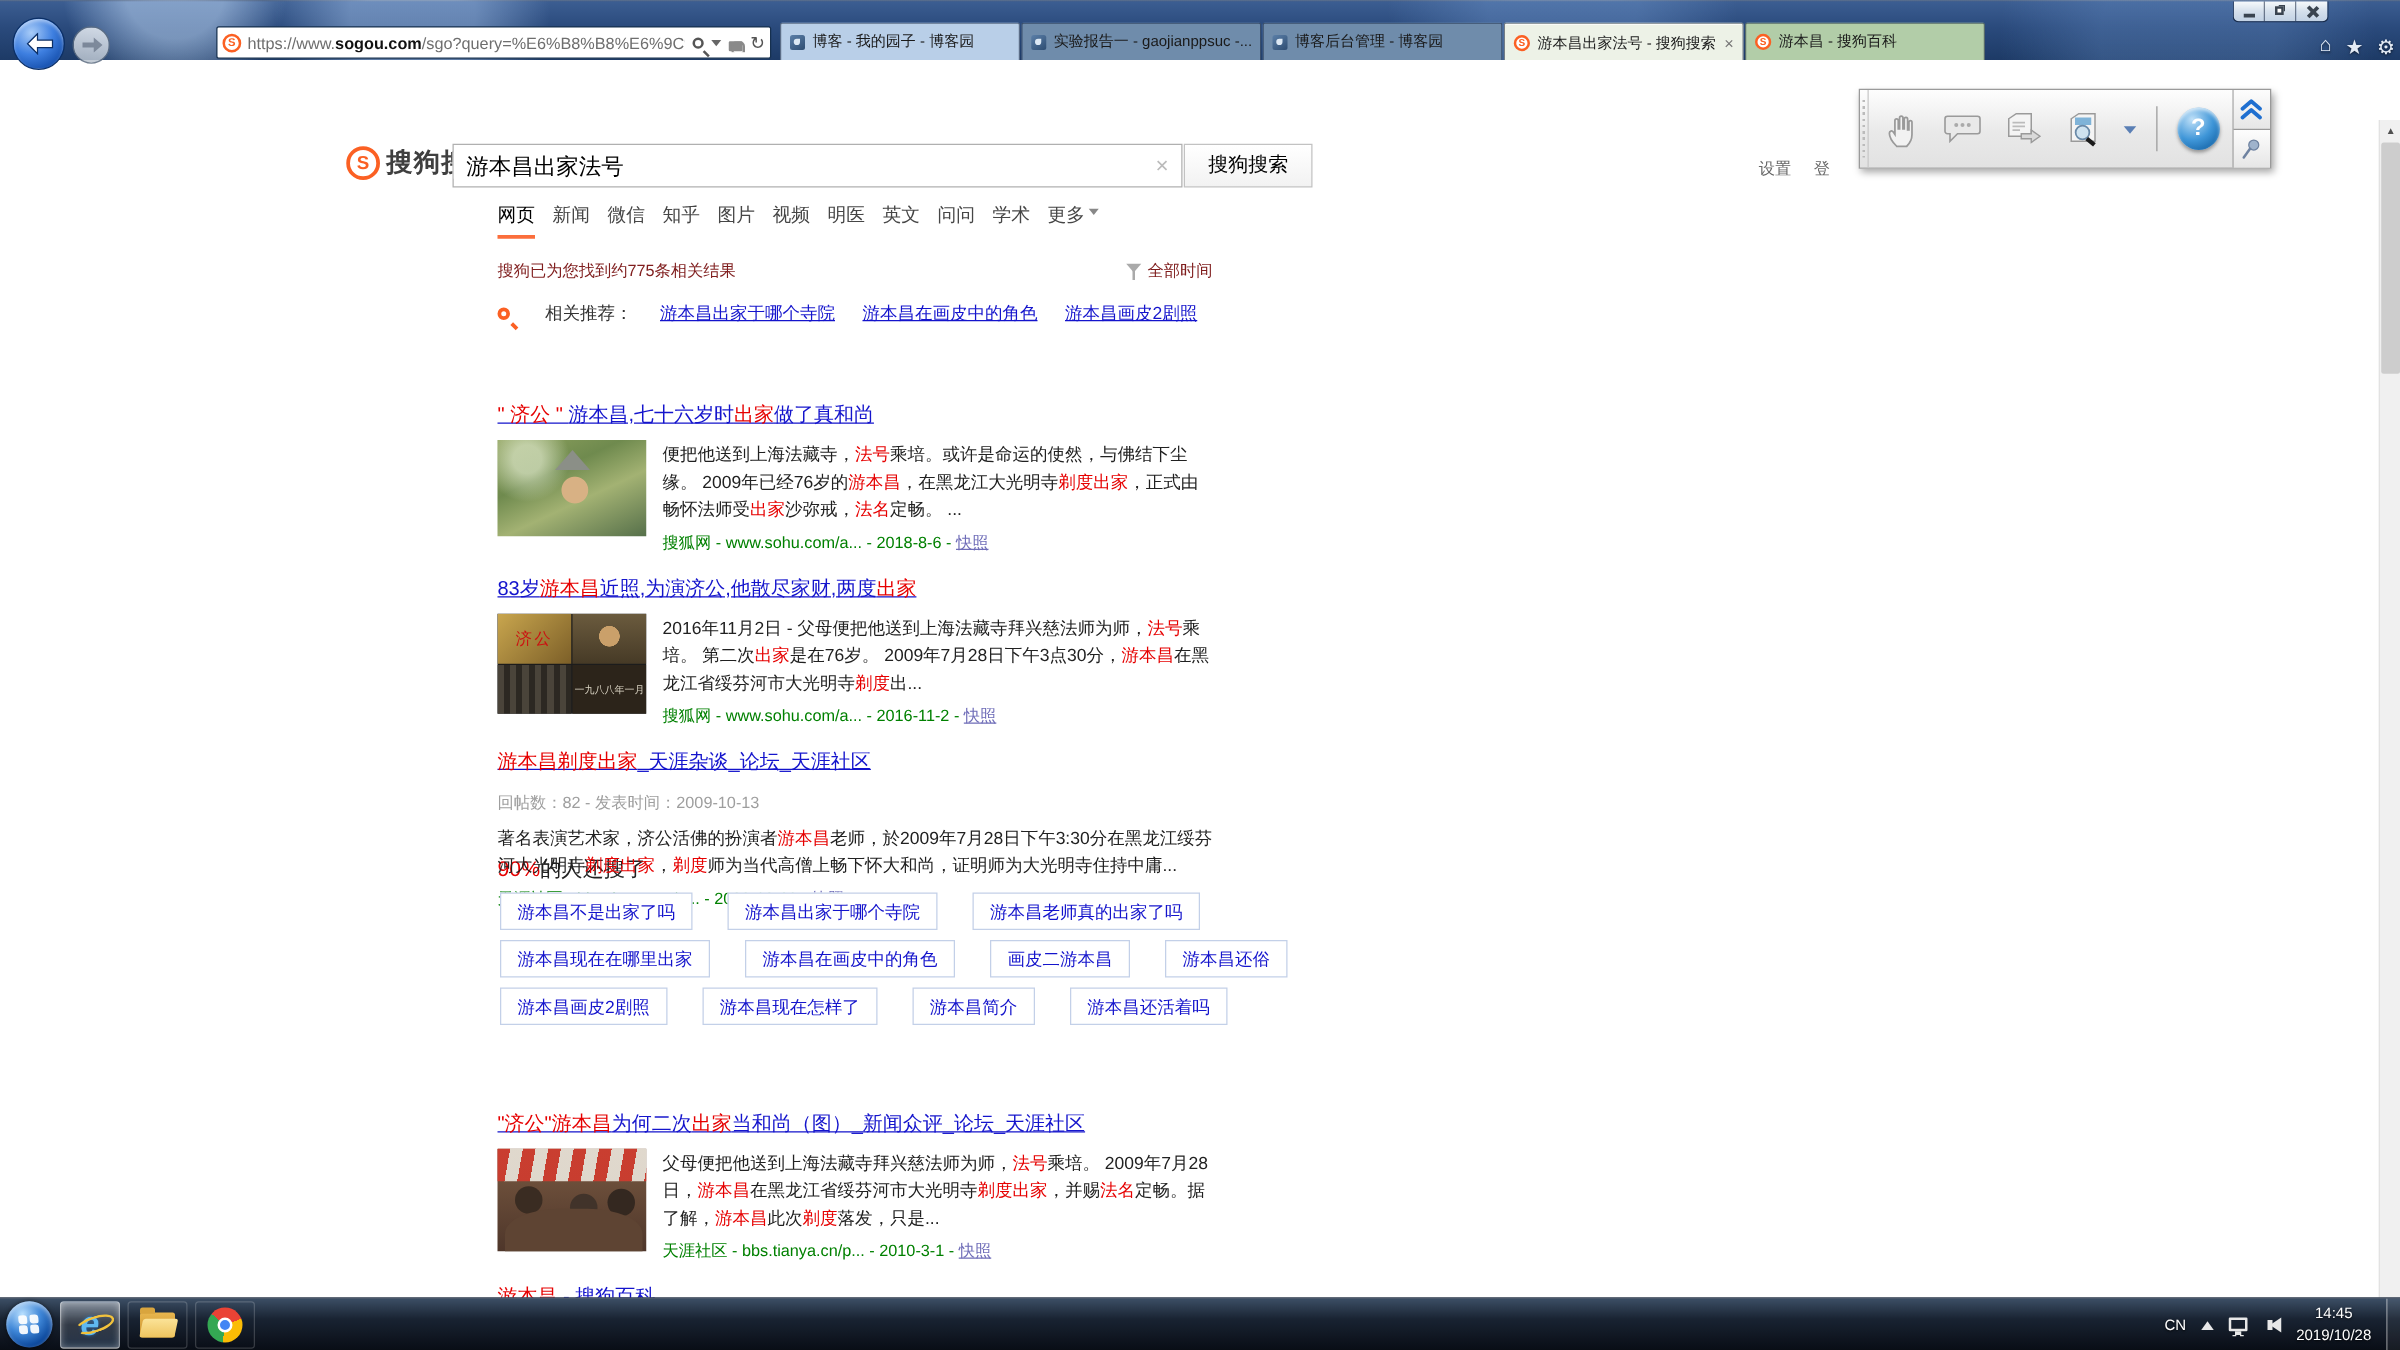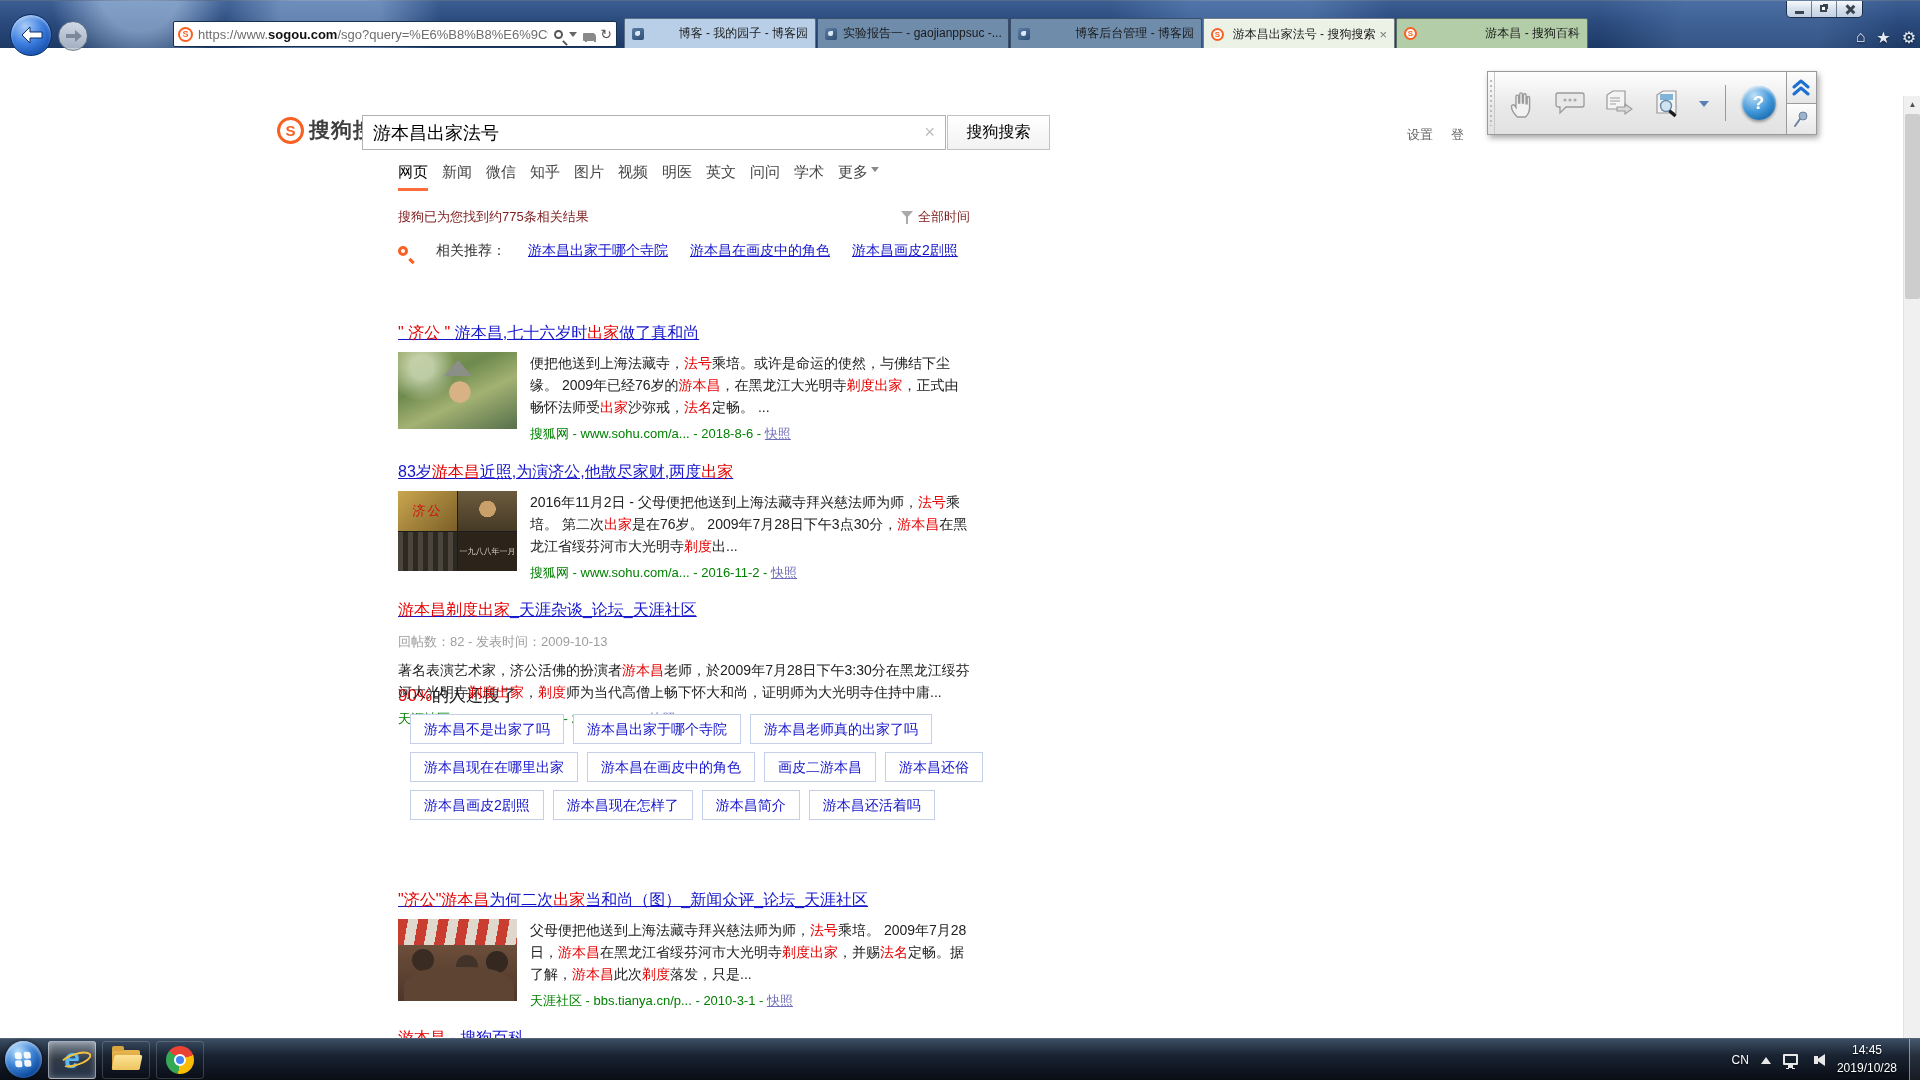--- a/index.html
+++ b/index.html
@@ -45,21 +45,21 @@
   .mag::after { content:""; position:absolute; left:8px; top:8px; width:2px; height:6px; background:#555; transform:rotate(-45deg); }
   .caret { width:0; height:0; border:4px solid transparent; border-top:5px solid #666; margin-top:4px; }
   .lockbody { width:11px; height:8px; background:#8a8a8a; border-radius:1px; margin-top:6px; }
   .lockbody::before { content:""; position:absolute; left:2px; top:0px; width:7px; height:7px;
     border:2px solid #8a8a8a; border-bottom:none; border-radius:4px 4px 0 0; }
   .refresh { font-size:14px; color:#555; line-height:1; }
 
   #tabstrip { position:absolute; left:624px; top:17px; height:31px; display:flex; }
   .tab { width:192px; height:30px; margin-right:1px; display:flex; align-items:center; padding:0 7px;
     border:1px solid rgba(15,30,55,.55); border-bottom:none; border-radius:2px 2px 0 0;
-    font-size:12px; color:#1a1a1a; cursor:pointer;text-align:right; }
+    font-size:12px; color:#1a1a1a; cursor:pointer; }
   .tab.active { height:31px; box-shadow:inset 0 1px 0 rgba(255,255,255,.7); }
   .tlabel { white-space:nowrap; overflow:hidden; margin-left:6px; flex:1; }
   .tclose { color:#777; font-size:13px; margin-left:4px; flex:none; }
   .fav-cn { width:12px; height:12px; flex:none; background:linear-gradient(145deg,#5b7fa8,#2e4d72); border-radius:2px; position:relative; }
   .fav-cn::after { content:""; position:absolute; left:3px; top:3px; width:5px; height:5px; border-radius:50% 0 50% 50%; background:#dce8f4; }
   #cmdicons { position:absolute; right:4px; top:27px; display:flex; gap:11px; color:#e4ebf5; font-size:16px;
     text-shadow:0 1px 2px rgba(0,0,0,.6); }
 
   
   #page { position:absolute; left:0; top:48px; width:1920px; height:990px; background:#fff; }
@@ -152,21 +152,21 @@
   .th5 { height:100px; background:
     radial-gradient(circle at 50% 26%, #3f362e 0 19%, transparent 20%),
     radial-gradient(circle at 50% 46%, #e6c29a 0 26%, transparent 27%),
     linear-gradient(#7a2a24,#581f1c); }
   .th5::before { content:""; position:absolute; left:38px; top:42px; width:18px; height:10px; border:2px solid #6a5a48; border-radius:3px; box-shadow:24px 0 0 -2px #fff0; }
   .th5::after { content:""; position:absolute; left:62px; top:42px; width:18px; height:10px; border:2px solid #6a5a48; border-radius:3px; }
 
   
   #also-head { position:absolute; left:0; top:588px; font-size:17px; color:#222; }
   #also-head .hl { color:#e60000;text-align:right; }
-  .alsorow { position:absolute; left:12px; display:flex; gap:9px;justify-content:space-between; }
+  .alsorow { position:absolute; left:2px; display:flex; gap:28px;justify-content:space-between; }
   .alsobtn { height:30px; line-height:28px; border:1px solid #c3d0e8; background:#fff; color:#1414cc;
     font-size:14px; padding:0 13px; white-space:nowrap; cursor:pointer; }
 
   
   #taskbar { position:absolute; left:0; top:1038px; width:1920px; height:42px; z-index:60;
     background:linear-gradient(rgba(90,115,145,.55), rgba(25,35,50,.9) 40%, rgba(8,12,20,.95)), #16202e;
     border-top:1px solid rgba(160,185,215,.5); display:flex; align-items:center; }
   #startorb { width:37px; height:37px; border-radius:50%; margin-left:5px; position:relative; flex:none; cursor:pointer;
     background:radial-gradient(circle at 35% 28%, #b9e0ff, #3f87d8 40%, #0d4a9e 72%, #062a60);
     box-shadow:inset 0 2px 4px rgba(255,255,255,.6), 0 0 4px rgba(0,0,0,.6); }

